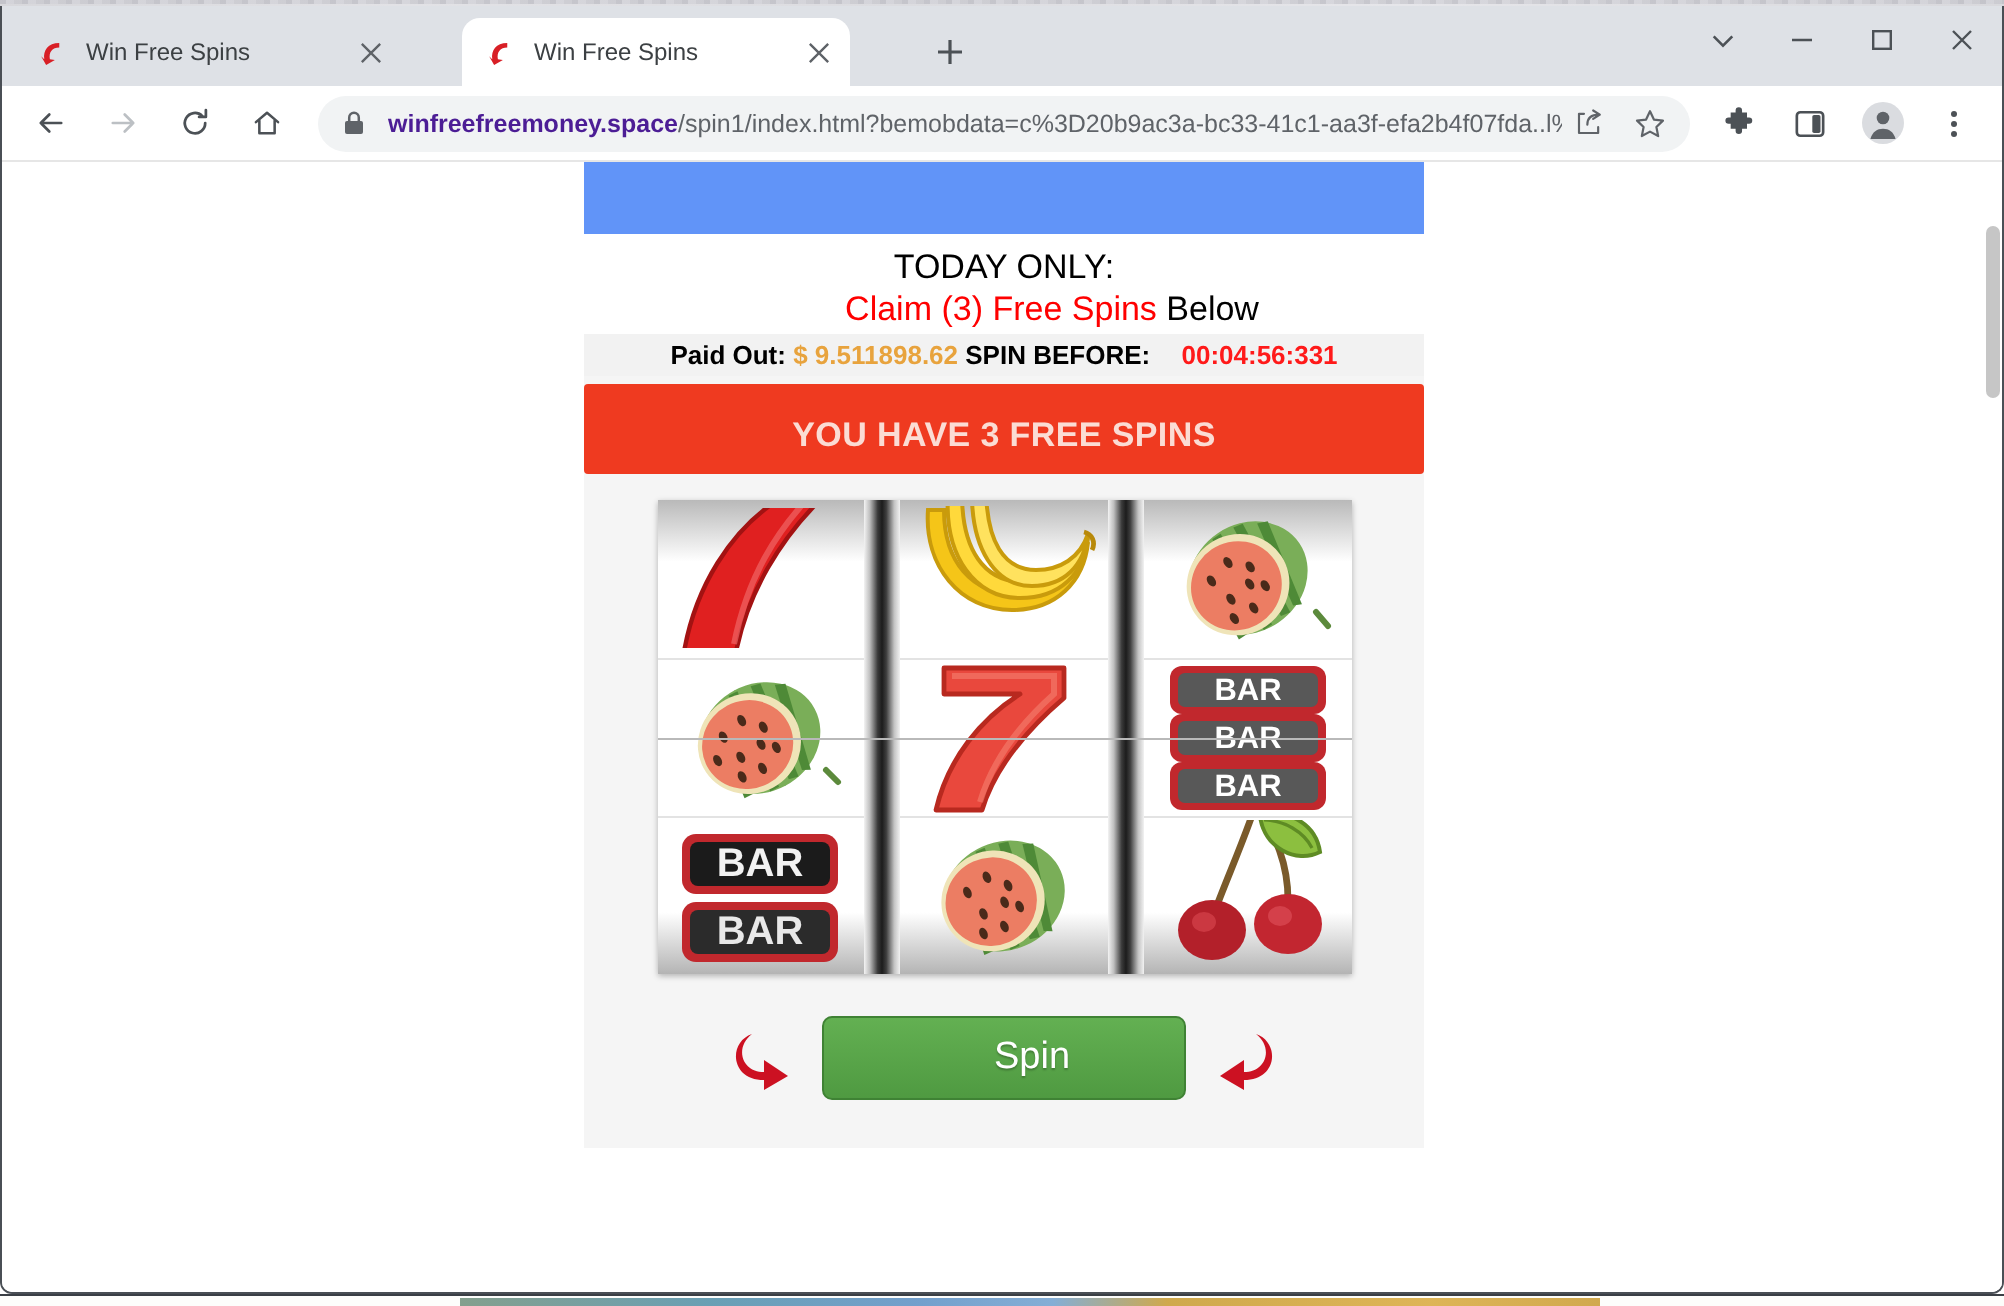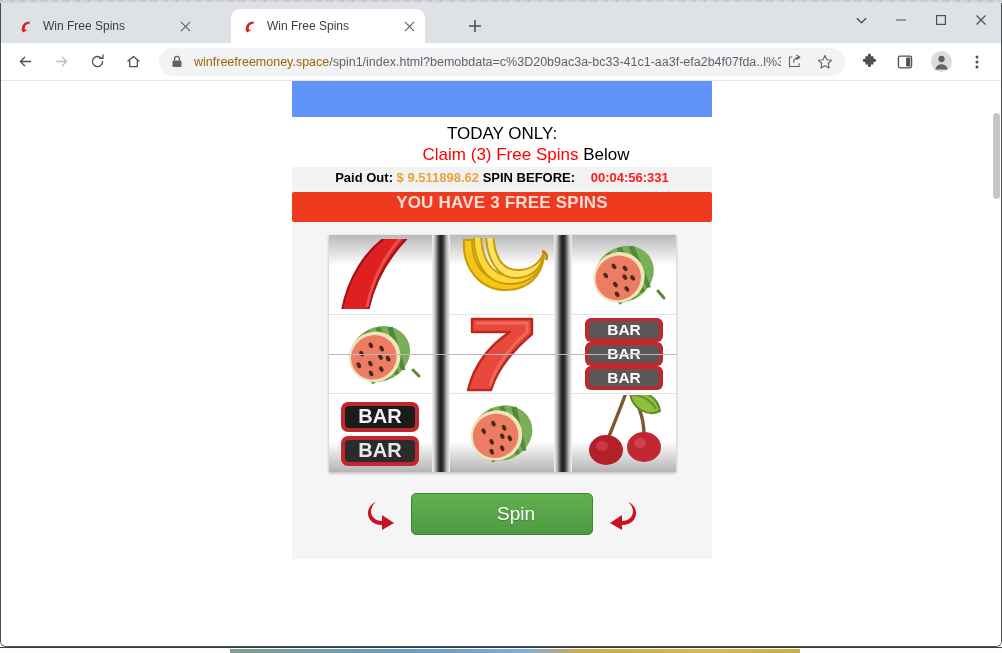--- a/index.html
+++ b/index.html
@@ -95,21 +95,21 @@
   .omnibox {
     flex: 1 1 auto; height: 28px; background: #f1f3f4; border-radius: 14px;
     display: flex; align-items: center; padding: 0 10px 0 12px;
     margin: 0 6px 0 8px; min-width: 0;
   }
   .omnibox-lock { flex: 0 0 14px; margin-right: 9px; color:#5f6368; display:flex; }
   .omnibox-url {
     flex: 1 1 auto; font-size: 12.5px; color: #5f6368; white-space: nowrap;
     overflow: hidden; text-overflow: clip; line-height: 28px;
   }
-  .omnibox-url b { color: #a16207; font-weight: 400; }
+  .omnibox-url b { color: #4c1d95; font-weight: 700; }
   .omnibox-share { flex: 0 0 18px; margin-left: 6px; color:#5f6368; display:flex; }
   .omnibox-star  { flex: 0 0 18px; margin-left: 12px; color:#5f6368; display:flex; }
 
   
   .viewport {
     position: relative; height: 642px; background: #ffffff; overflow: hidden;
   }
   .scrollbar-track {
     position: absolute; right: 0; top: 0; width: 9px; height: 100%;
     background: #ffffff;
@@ -139,21 +139,21 @@
   .headline .line2 .red { color: #ff0000; margin-left: 48px; }
 
   .paidbar {
     background: #f2f2f2; text-align: center; font-size: 13px;
     padding: 3px 0 2px; line-height: 16px; color: #000; font-weight: bold;
   }
   .paidbar .amount { color: #e8a33d; }
   .paidbar .timer  { color: #ff1a1a; margin-left: 12px; }
 
   .redbanner {
-    background: #ef3a20; margin: 4px 0 0; padding: 0 0 9px;
+    background: #ef3a20; margin: 4px 0 0; padding: 15px 0 9px;
     text-align: center; border-radius: 2px;
   }
   .redbanner .big {
     font-size: 17px; font-weight: bold; color: #fbdcd4; line-height: 21px;
     letter-spacing: .2px;
   }
   .redbanner .small {
     font-size: 13px; color: #8c2a18; line-height: 17px; margin-top: 1px;
   }
 

